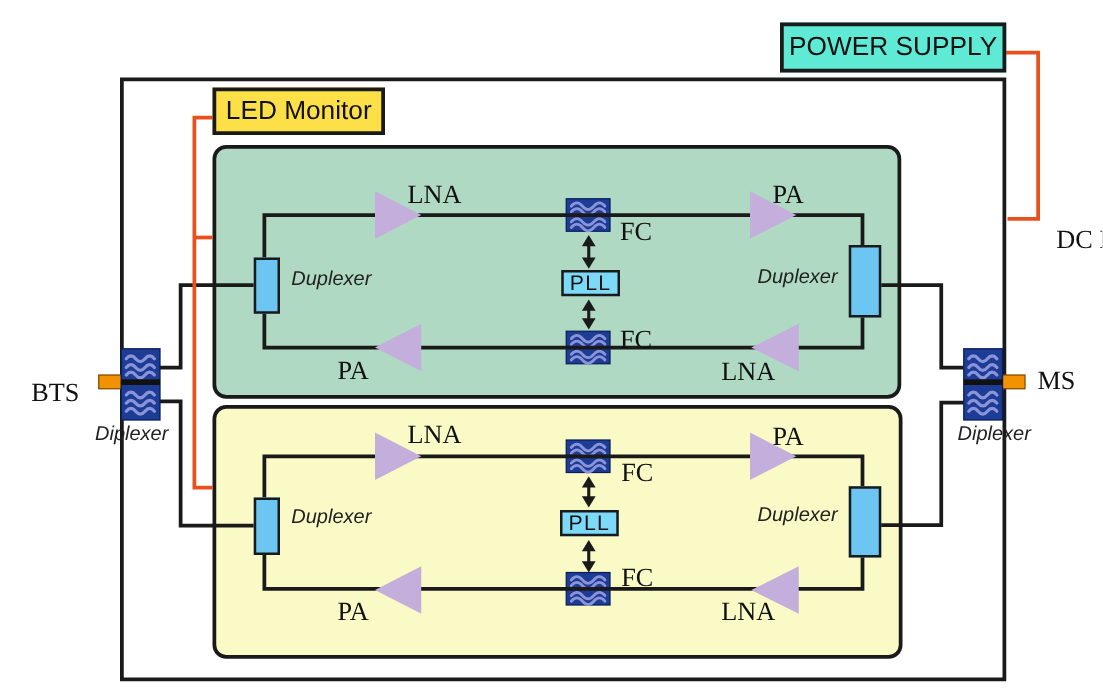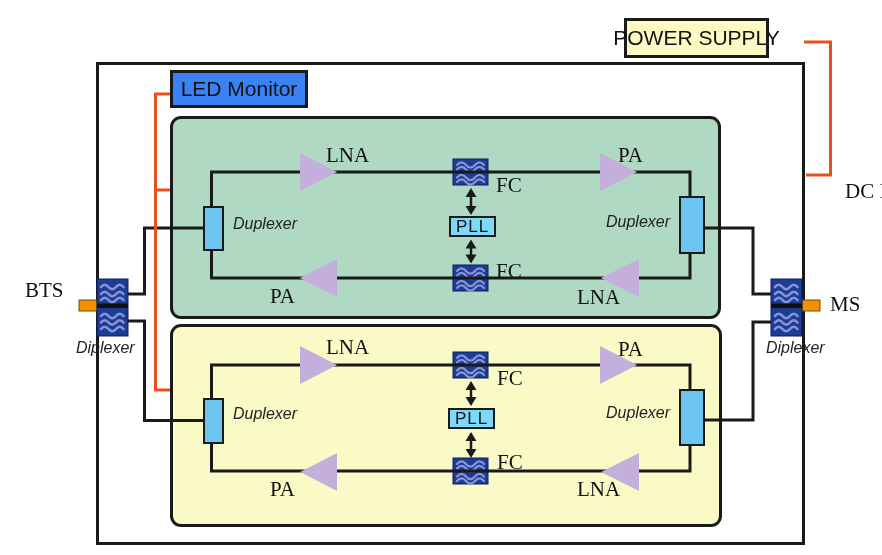--- a/index.html
+++ b/index.html
@@ -16,22 +16,22 @@
     position:absolute;left:170px;width:551px;height:203px;
     border:3px solid #1a1a1a;border-radius:11px;
   }
   .module-green{top:116px;background:#afd9c3;}
   .module-yellow{top:324px;width:552px;background:#fafac6;}
   .wire-svg{position:absolute;left:0;top:0;width:882px;height:555px;}
   .titled-box{
     position:absolute;border:3px solid #1a1a1a;display:flex;
     align-items:center;justify-content:center;font-size:21px;white-space:nowrap;
   }
-  .power-supply{left:624px;top:18px;width:145px;height:40px;background:#fef9c3;}
-  .led-monitor{left:170px;top:70px;width:138px;height:38px;background:#3b82f6;}
+  .power-supply{left:624px;top:18px;width:181px;height:40px;background:#5eead4;}
+  .led-monitor{left:170px;top:70px;width:138px;height:38px;background:#fde047;}
   .pll-box{
     position:absolute;width:47px;height:21px;background:#7cd9f8;
     border:2px solid #1a1a1a;display:flex;align-items:center;justify-content:center;
     font-size:17px;letter-spacing:1px;
   }
   .duplexer-rect{position:absolute;background:#6cc6f1;border:2px solid #1a1a1a;}
   .lbl{position:absolute;font-size:21px;line-height:1;white-space:nowrap;font-family:Liberation Serif, serif;}
   .lbl-sm{position:absolute;font-size:16px;line-height:1;white-space:nowrap;color:#222;font-style:italic;}
 </style>
 </head>
@@ -174,21 +174,21 @@
     <span>LED Monitor</span>
   </div>
 
   <div class="pll-box" style="left:449px;top:216px;">
     <span>PLL</span>
   </div>
   <div class="pll-box" style="left:448px;top:408px;">
     <span>PLL</span>
   </div>
 
-  <span class="lbl" style="left:25px;top:280px;">BTS</span>
+  <span class="lbl" style="left:25px;top:304px;">BTS</span>
   <span class="lbl" style="left:830px;top:294px;">MS</span>
   <span class="lbl" style="left:845px;top:181px;">DC IN</span>
   <span class="lbl-sm" style="left:76px;top:340px;">Diplexer</span>
   <span class="lbl-sm" style="left:766px;top:340px;">Diplexer</span>
 
   <span class="lbl" style="left:326px;top:145px;">LNA</span>
   <span class="lbl" style="left:618px;top:145px;">PA</span>
   <span class="lbl" style="left:496px;top:175px;">FC</span>
   <span class="lbl" style="left:496px;top:261px;">FC</span>
   <span class="lbl" style="left:270px;top:286px;">PA</span>

